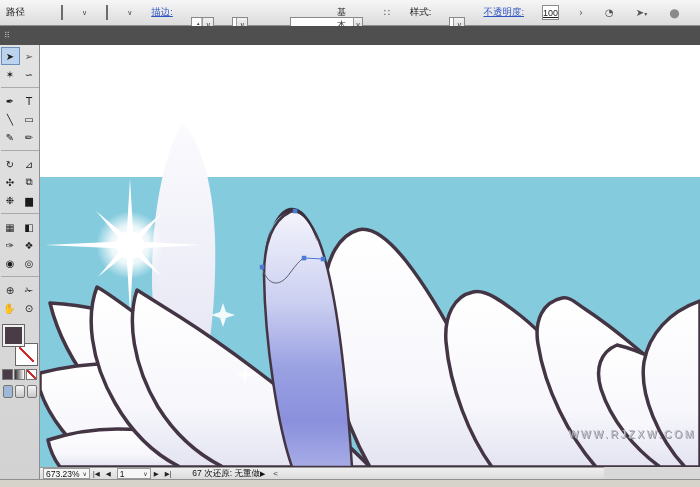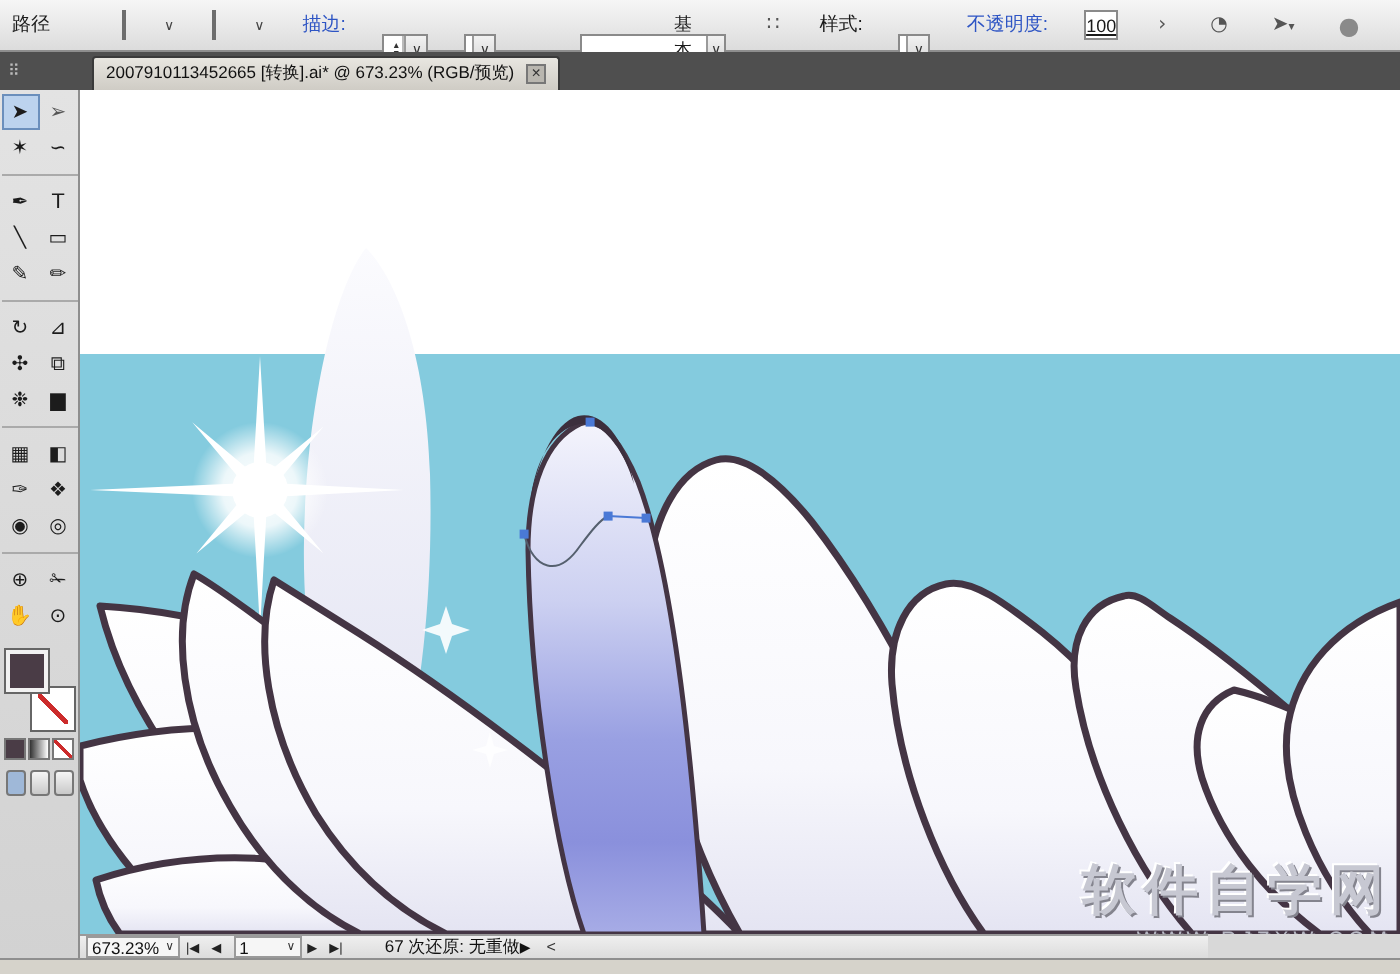--- a/index.html
+++ b/index.html
@@ -5,21 +5,21 @@
   * { box-sizing: border-box; margin: 0; padding: 0; }
   body { font-family: "Liberation Sans", "DejaVu Sans", sans-serif; background: #888; }
   #app { position: relative; width: 700px; height: 487px; background: #d8d8d8; overflow: hidden;
          font-family: "Liberation Sans", "DejaVu Sans", sans-serif; }
 
   
   .control-bar { position: absolute; left:0; top:0; width:700px; height:26px;
     background: linear-gradient(#f6f6f6, #dcdcdc); border-bottom: 1px solid #8e8e8e;
     display: flex; align-items: center; font-size: 9.5px; color: #1a1a1a; padding: 0 6px; gap: 18px; }
   .cb-label { white-space: nowrap; }
-  .cb-link { color: #2E55C4; white-space: nowrap; cursor: pointer; }
+  .cb-link { color: #2E55C4; text-decoration: underline; white-space: nowrap; cursor: pointer; }
   .sw { width: 15px; height: 15px; border: 1px solid #6d6d6d; background: #fff; position: relative; }
   .sw-fill { background: #4A3C46; }
   .sw-none { background:
     linear-gradient(45deg, transparent 43%, #cc2b2b 43%, #cc2b2b 57%, transparent 57%), #fff; }
   .mini-drop { font-size: 7px; color: #444; padding: 0 1px; cursor: pointer; }
   .combo { height: 16px; background: #fff; border: 1px solid #8a8a8a; display: flex;
     align-items: flex-end; font-size: 9px; padding-left: 3px; position: relative; margin-top: 24px; }
   .combo .arrow { margin-left: auto; width: 11px; height: 100%;
     background: linear-gradient(#f2f2f2,#d4d4d4); border-left: 1px solid #9a9a9a;
     font-size: 7px; color: #333; display:flex; align-items:center; justify-content:center; }
@@ -128,24 +128,20 @@
     <span class="cb-icon">›</span>
     <span class="cb-icon">◔</span>
     <span class="cb-icon"><span>➤</span><span style="font-size:6px">▾</span></span>
     <span class="cb-icon" style="color:#8a8a8a;font-size:12px">●</span>
     <span class="cb-icon"><span>⊞</span><span style="font-size:6px">▾</span></span>
     <span class="cb-link">变换</span>
   </div>
 
   <div class="tab-bar">
     <span class="tab-grip">⠿</span>
-    <div class="doc-tab">
-      <span>2007910113452665 [转换].ai* @ 673.23% (RGB/预览)</span>
-      <span class="tab-close">×</span>
-    </div>
   </div>
 
   <div class="toolbar">
     <div class="tools">
       <div class="tool active">➤</div>
       <div class="tool" style="color:#555">➢</div>
       <div class="tool">✶</div>
       <div class="tool">∽</div>
       <div class="tsep"></div>
       <div class="tool">✒</div>
@@ -246,21 +242,20 @@
 
       <path fill="none" stroke="#55606e" stroke-width="1" d="M222,222 C227,240 239,244 250,228 C256,220 260,215 264,213"></path>
       <line x1="264" y1="213" x2="283" y2="214" stroke="#4A79D6" stroke-width="1"></line>
       <rect x="252.8" y="163.8" width="4.5" height="4.5" fill="#4A79D6"></rect>
       <rect x="261.8" y="210.8" width="4.5" height="4.5" fill="#4A79D6"></rect>
       <rect x="280.8" y="211.8" width="4.5" height="4.5" fill="#4A79D6"></rect>
       <rect x="219.8" y="219.8" width="4.5" height="4.5" fill="#4A79D6"></rect>
     </svg>
 
     <div class="watermark">
-      <div class="wm-title">软件自学网</div>
       <div class="wm-url">www.rjzxw.com</div>
     </div>
   </div>
 
   <div class="status-bar">
     <span class="sb-combo">
       <span>673.23%</span>
       <span class="arrow">∨</span>
     </span>
     <span class="sb-nav">|◀</span>

